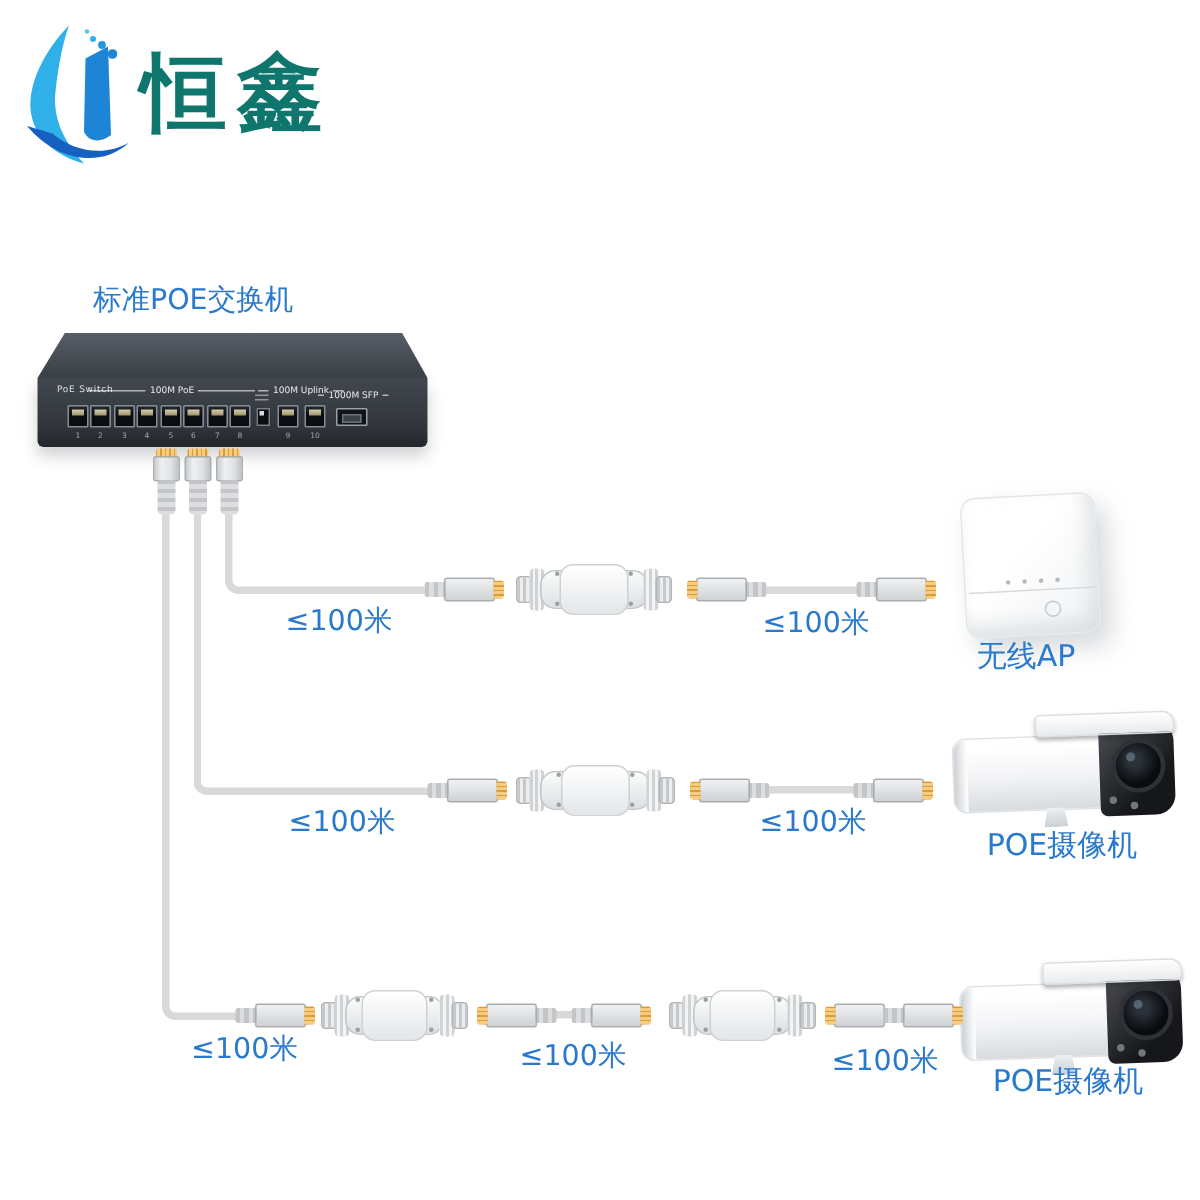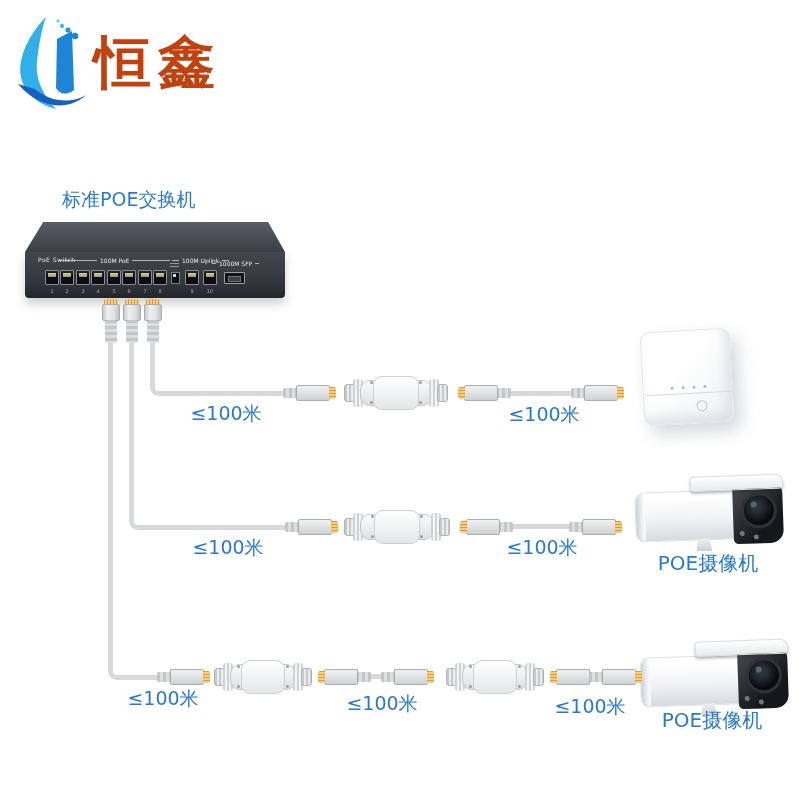--- a/index.html
+++ b/index.html
@@ -1,21 +1,21 @@
 <!DOCTYPE html>
 <html><head>
 <meta charset="utf-8">
 <style>
   html,body{margin:0;padding:0;background:#fff;}
   .canvas{position:relative;width:800px;height:800px;background:#ffffff;overflow:hidden;
     font-family:"DejaVu Sans","Liberation Sans",sans-serif;}
   .abs{position:absolute;}
 
   
-  .brand-text{font-size:57px;font-weight:800;color:#c2410c;letter-spacing:7px;line-height:1;}
+  .brand-text{font-size:57px;font-weight:800;color:#0f766e;letter-spacing:7px;line-height:1;}
   .badge{background:#000;color:#fff;font-size:29px;letter-spacing:3px;display:flex;align-items:center;justify-content:center;}
 
   
   .cap{color:#2979cc;font-size:19px;}
   .dist{color:#2979cc;font-size:19px;width:72px;text-align:center;white-space:nowrap;}
   .dev-label{color:#2979cc;font-size:20px;text-align:center;white-space:nowrap;}
 
   
   .sw-top{background:linear-gradient(180deg,#585e66,#3a3f46);clip-path:polygon(7% 0,93.5% 0,100% 100%,0 100%);}
   .sw-front{background:linear-gradient(180deg,#42474f,#31353b 70%,#22252a);border-radius:0 0 4px 4px;box-shadow:0 6px 10px rgba(70,76,84,.25);}
@@ -194,20 +194,21 @@
   <div class="ap" style="left:642px;top:330px;">
     <div class="leds">
         <i></i>
         <i></i>
         <i></i>
         <i></i>
       </div>
     <div class="line"></div>
     <div class="btn"></div>
   </div>
+  <div class="abs dev-label" style="left:636px;top:424px;width:96px;">无线AP</div>
 
   <div class="plug-h" style="left:298px;top:519px;">
       <div class="boot"></div>
       <div class="pbody"></div>
       <div class="pins"></div>
     </div>
   <div class="rep" style="left:344px;top:509px;width:106px;">
     <div class="end l"></div>
       <div class="ridge l"></div>
     <div class="rbody"></div>

